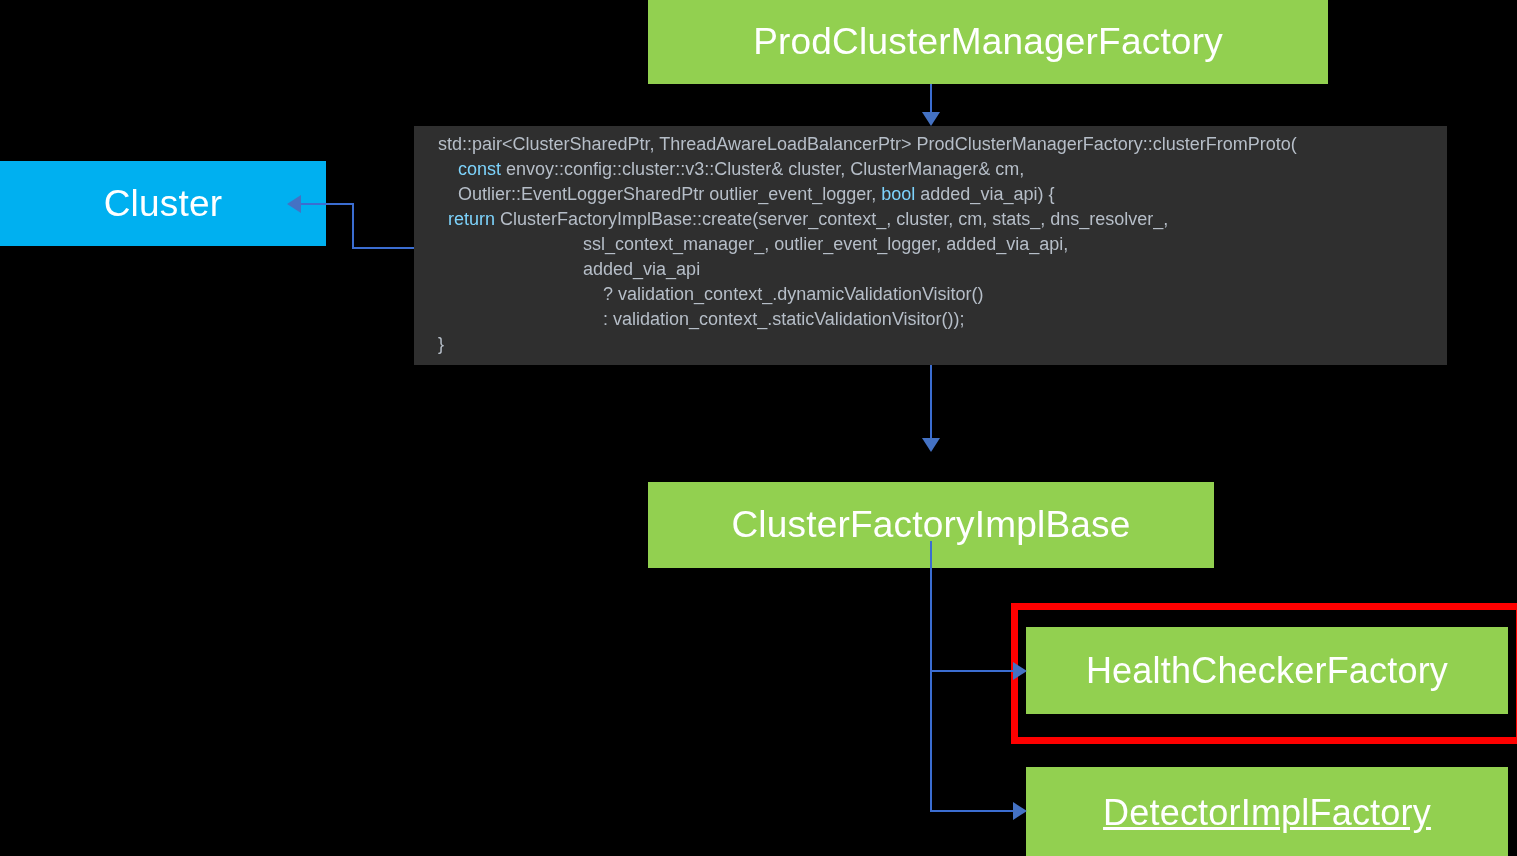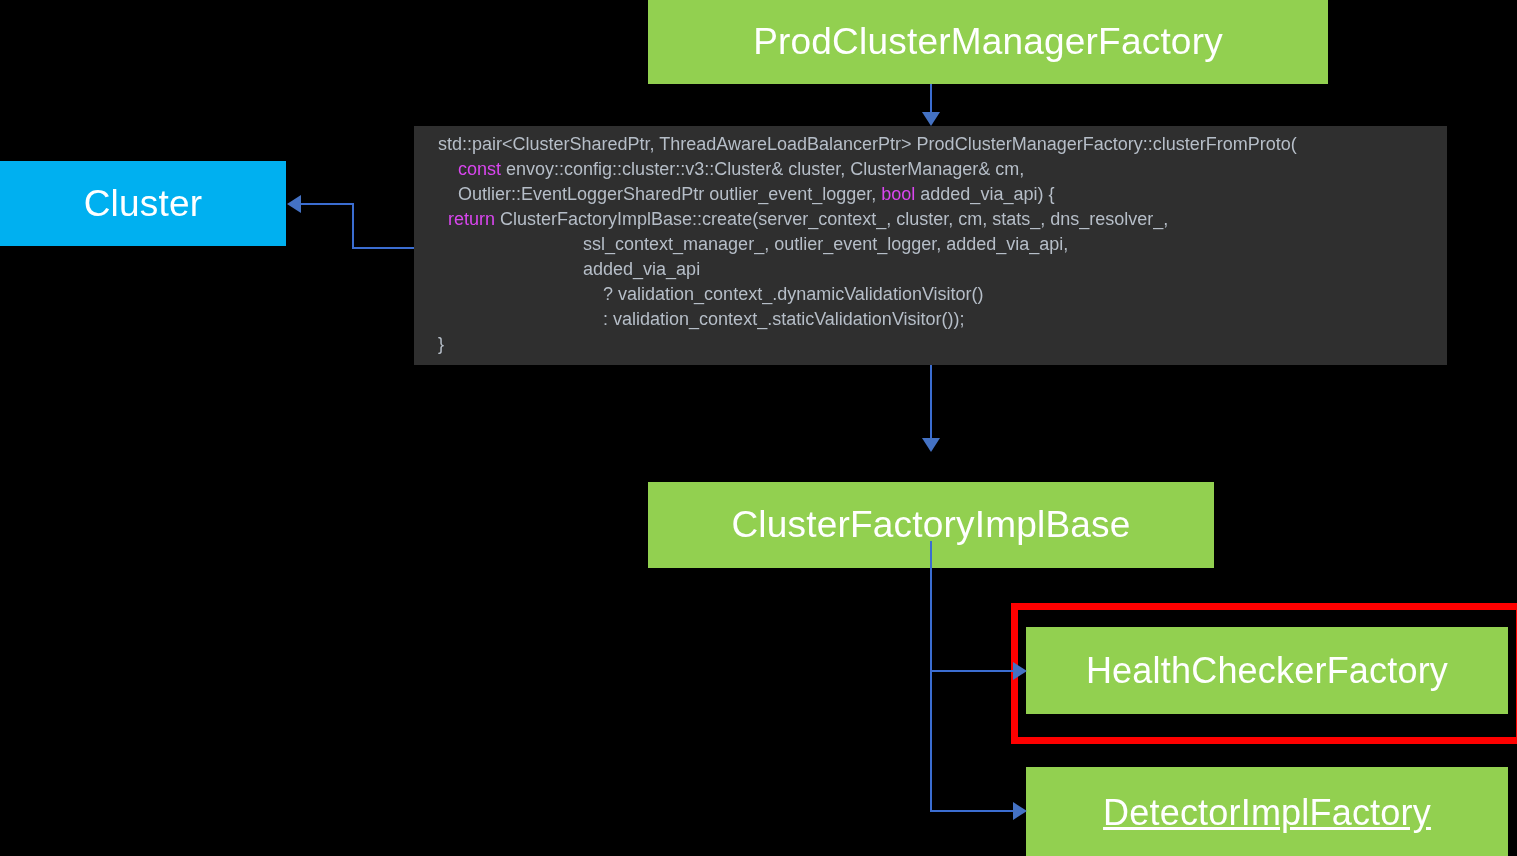--- a/index.html
+++ b/index.html
@@ -30,21 +30,21 @@
     user-select: none;
   }
   .node-green { background: #92d050; }
   .node-cyan  { background: #00b0f0; }
 
   #node-prod-cluster-manager-factory {
     left: 648px; top: 0px; width: 680px; height: 84px;
     font-size: 37px;
   }
   #node-cluster {
-    left: 0px; top: 161px; width: 286px; height: 85px;
+    left: 0px; top: 161px; width: 326px; height: 85px;
     font-size: 37px;
   }
   #node-cluster-factory-impl-base {
     left: 648px; top: 455px; width: 566px; height: 86px;
     font-size: 37px;
     margin-top: 27px;
   }
   #node-health-checker-factory {
     left: 1026px; top: 627px; width: 482px; height: 87px;
     font-size: 36px;
@@ -74,21 +74,21 @@
     background: #2f2f2f;
     box-sizing: border-box;
     padding: 6px 0 0 24px;
     font-family: "Liberation Sans", sans-serif;
     font-size: 18px;
     line-height: 25px;
     color: #b6bec8;
     white-space: pre;
     overflow: hidden;
   }
-  #code-block .kw { color: #d946ef; }
+  #code-block .kw { color: #7dd3fc; }
 
   
   .conn-line {
     position: absolute;
     background: #3b6dd1;
   }
   .conn-arrow {
     position: absolute;
     width: 0; height: 0;
   }

